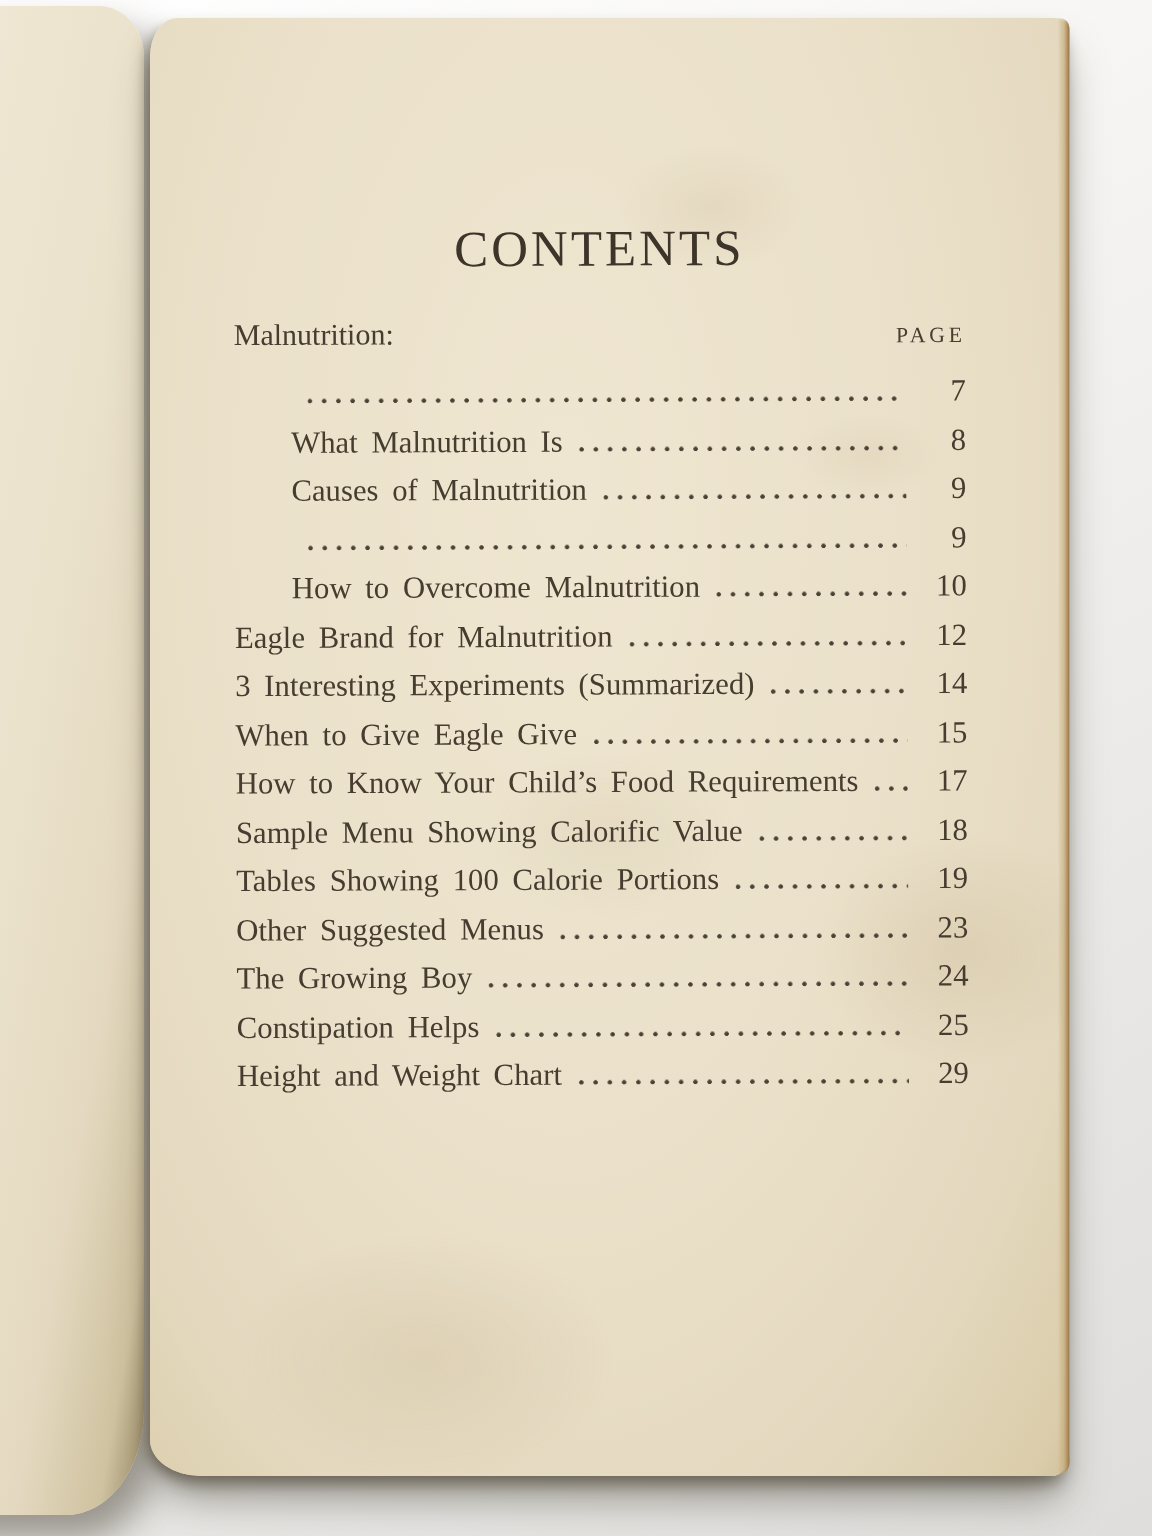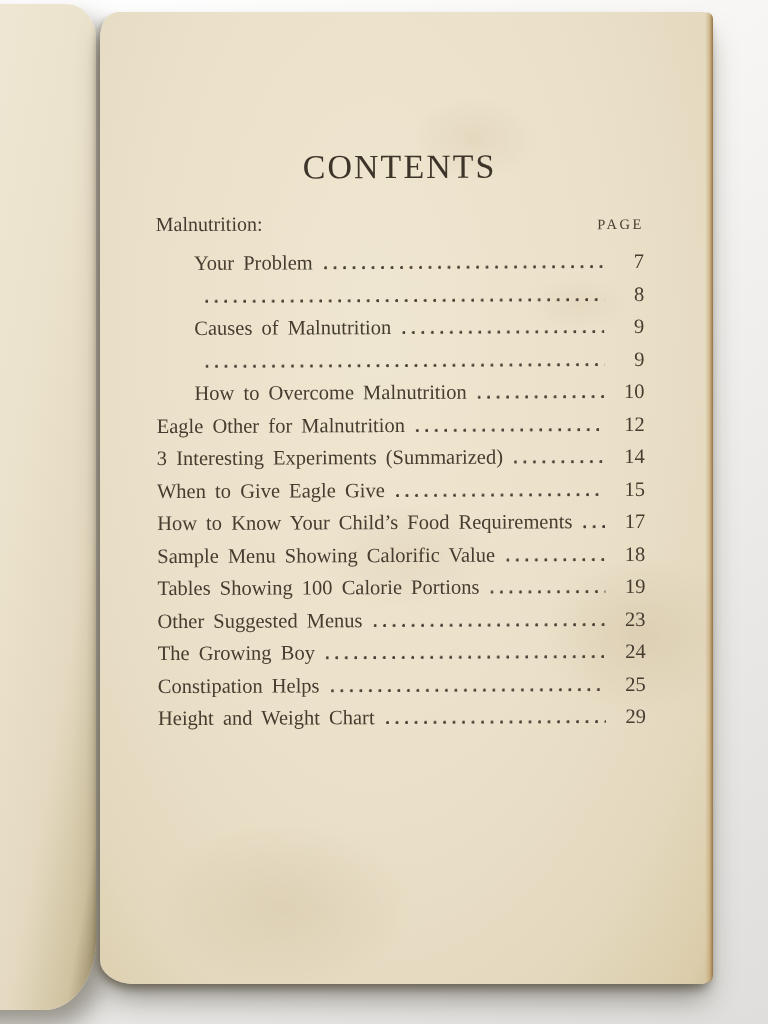--- a/index.html
+++ b/index.html
@@ -80,44 +80,44 @@
     <div class="page-edge"></div>
     <div class="stains"></div>
     <div class="content">
       <h1 class="title">CONTENTS</h1>
       <div class="section-row">
         <span class="section-heading">Malnutrition:</span>
         <span class="page-col-label">PAGE</span>
       </div>
       <div id="toc">
           <div class="toc-row indent">
-            <span class="toc-label">Your Problem</span>
             <span class="leader"></span>
             <span class="toc-page">7</span>
           </div>
           <div class="toc-row indent">
+            <span class="toc-label">What Malnutrition Is</span>
             <span class="leader"></span>
             <span class="toc-page">8</span>
           </div>
           <div class="toc-row indent">
             <span class="toc-label">Causes of Malnutrition</span>
             <span class="leader"></span>
             <span class="toc-page">9</span>
           </div>
           <div class="toc-row indent">
             <span class="leader"></span>
             <span class="toc-page">9</span>
           </div>
           <div class="toc-row indent">
             <span class="toc-label">How to Overcome Malnutrition</span>
             <span class="leader"></span>
             <span class="toc-page">10</span>
           </div>
           <div class="toc-row">
-            <span class="toc-label">Eagle Other for Malnutrition</span>
+            <span class="toc-label">Eagle Brand for Malnutrition</span>
             <span class="leader"></span>
             <span class="toc-page">12</span>
           </div>
           <div class="toc-row">
             <span class="toc-label">3 Interesting Experiments (Summarized)</span>
             <span class="leader"></span>
             <span class="toc-page">14</span>
           </div>
           <div class="toc-row">
             <span class="toc-label">When to Give Eagle Give</span>

